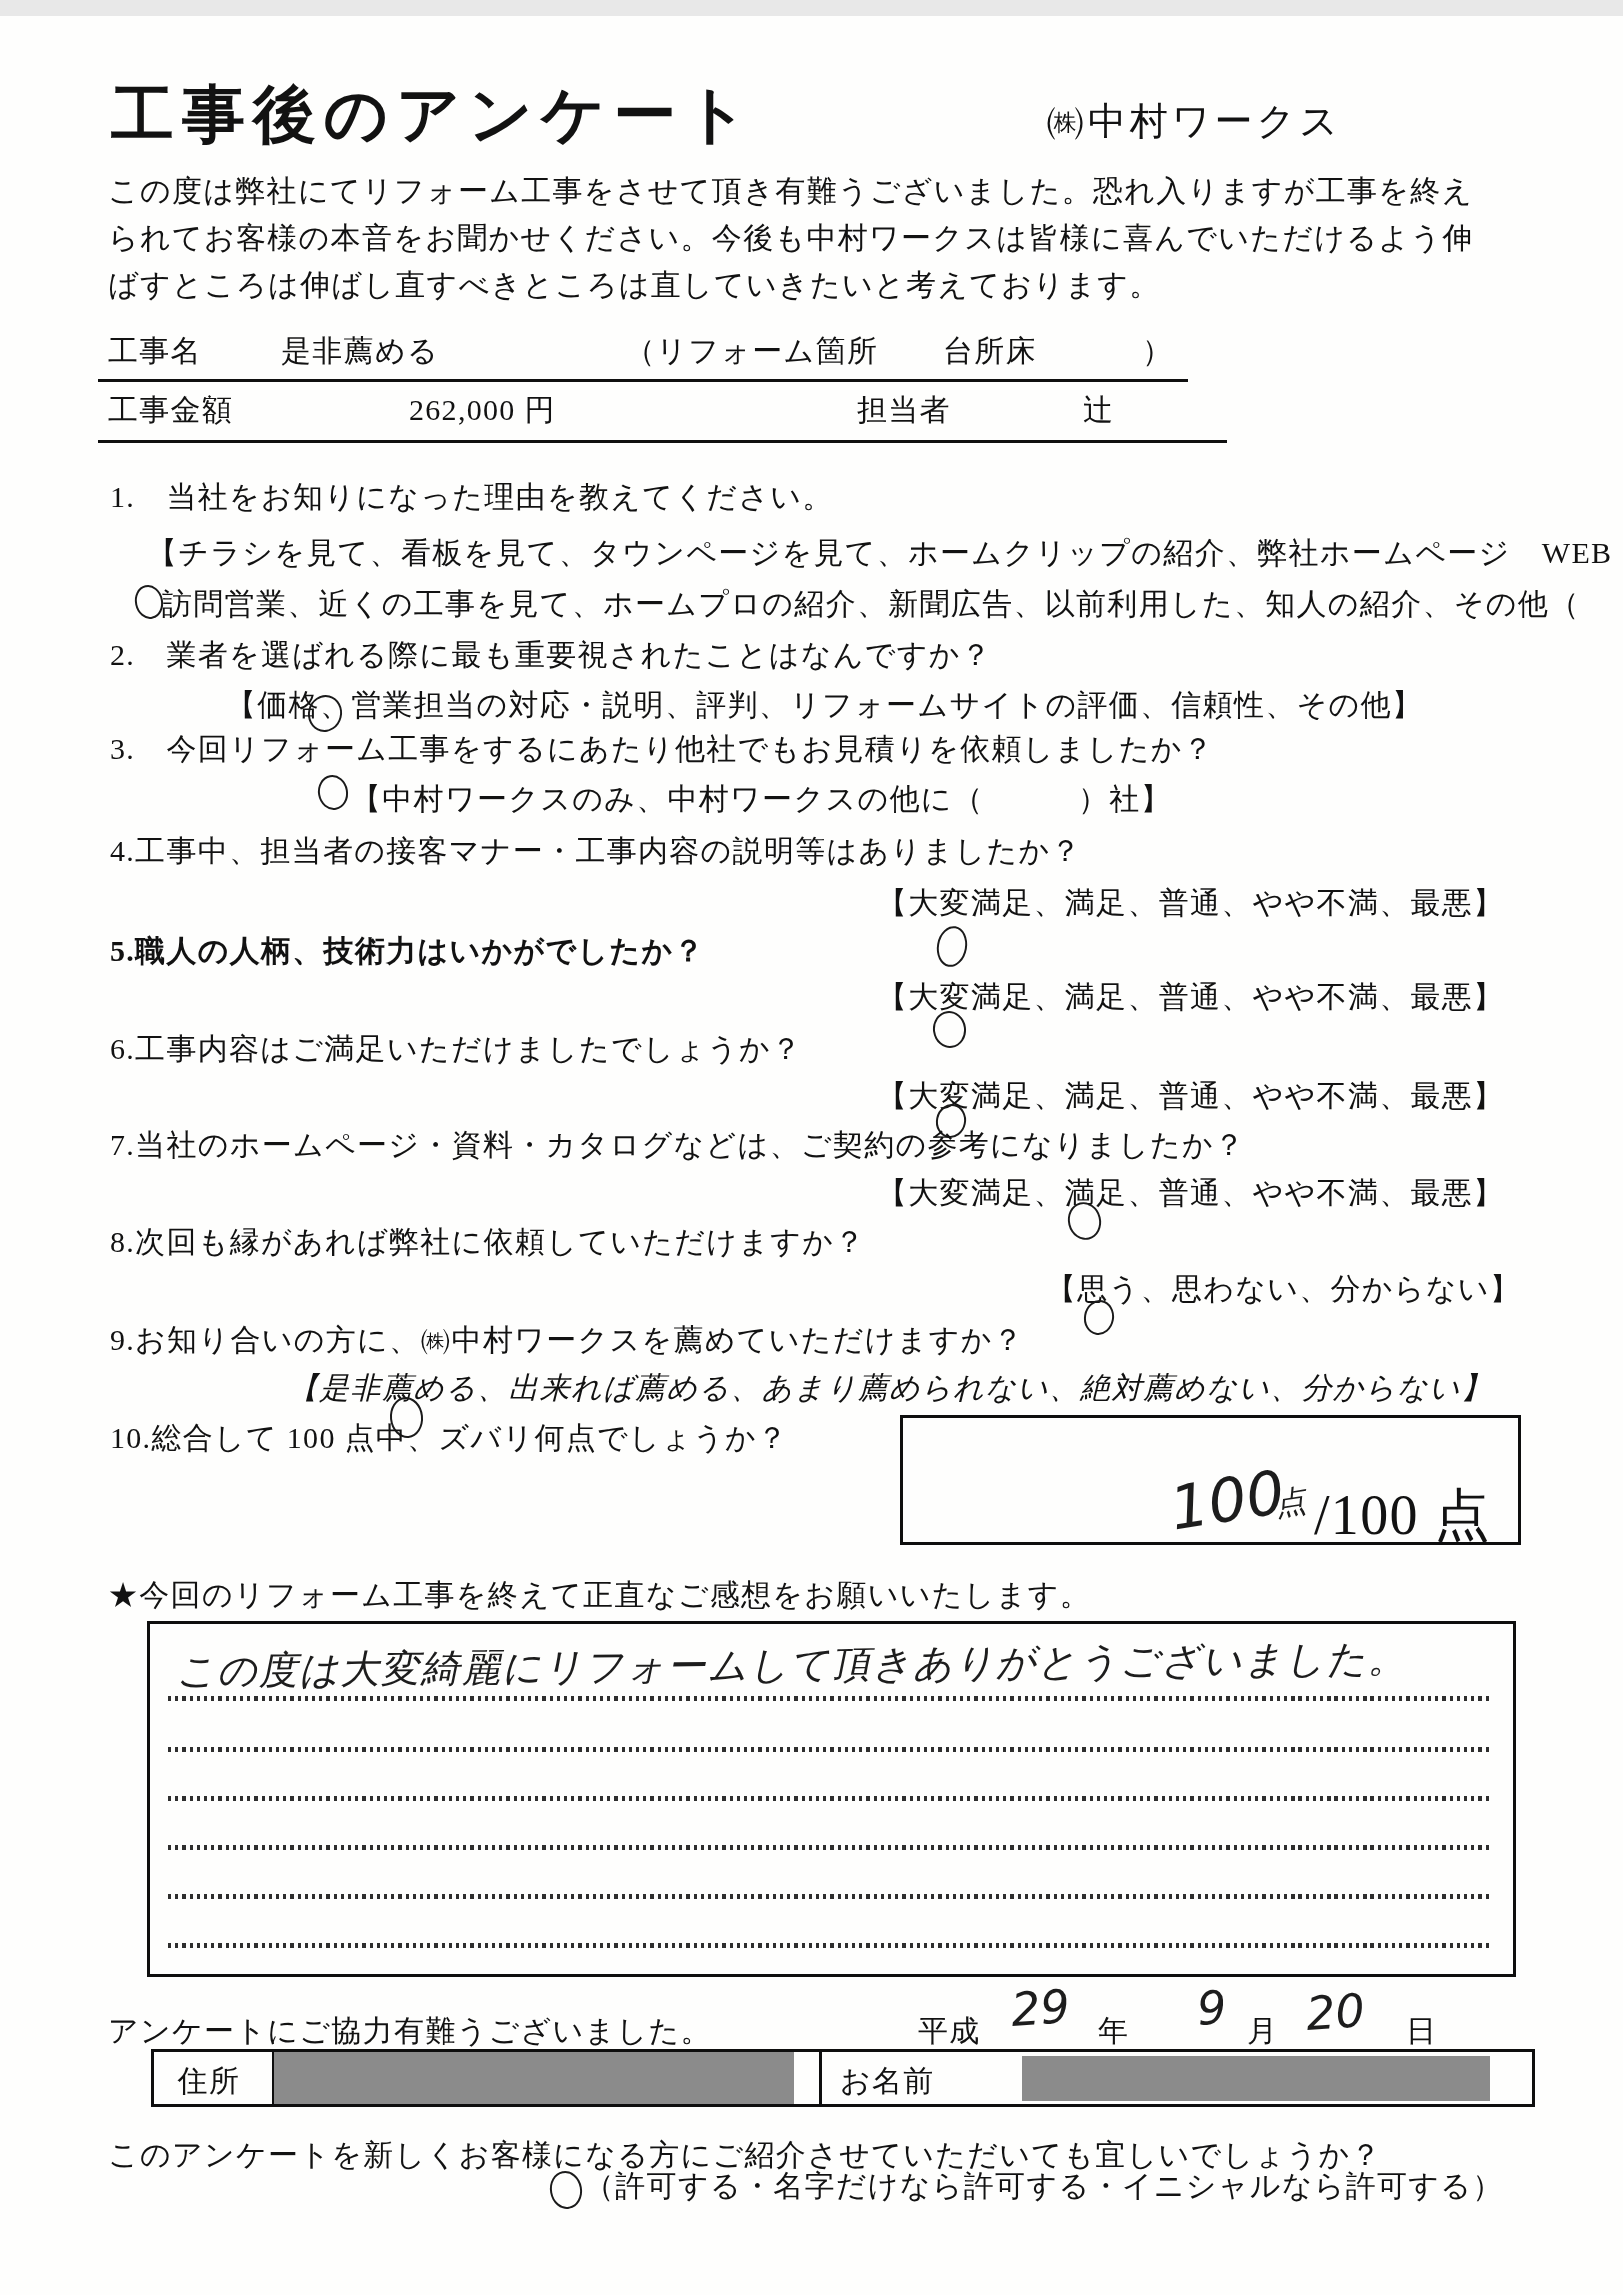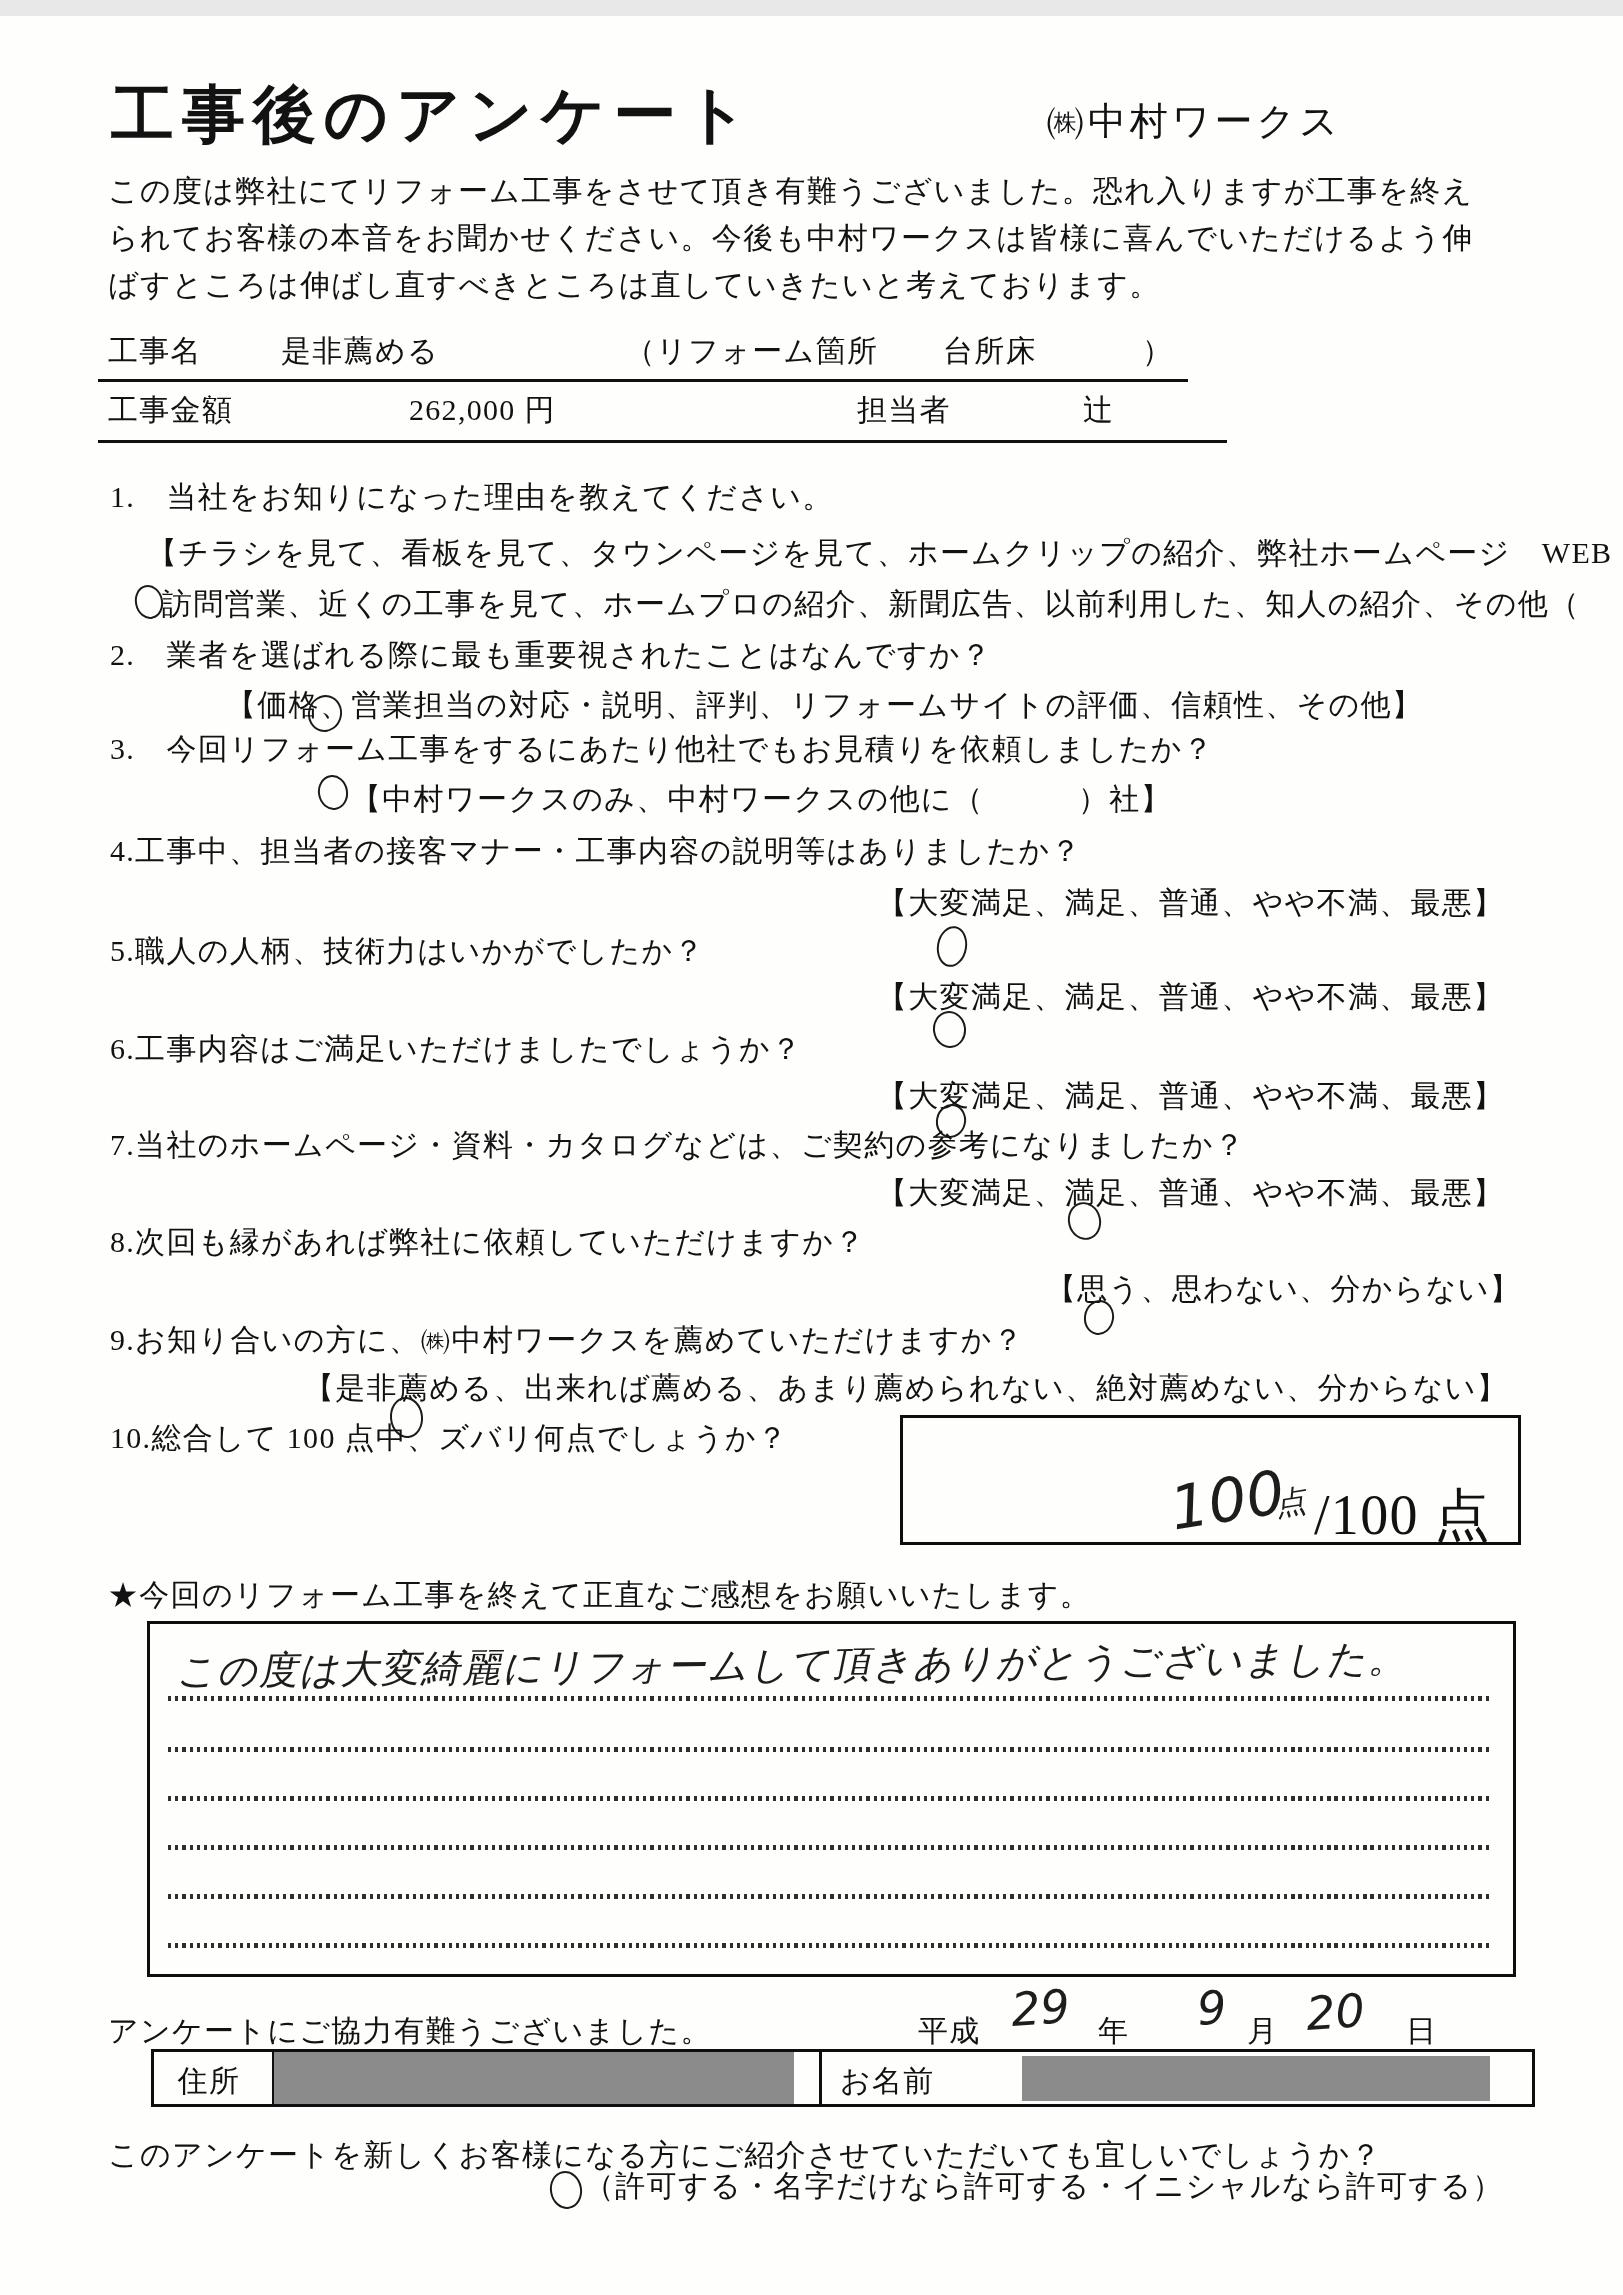--- a/index.html
+++ b/index.html
@@ -70,38 +70,38 @@
   <div class="circle" style="left:308px;top:679px;width:30px;height:33px;transform:rotate(14deg);"></div>
 
   <div class="abs q" style="left:110px;top:713px;">3.　今回リフォーム工事をするにあたり他社でもお見積りを依頼しましたか？</div>
   <div class="abs opt" style="left:351px;top:763px;">【中村ワークスのみ、中村ワークスの他に（　　　）社】</div>
   <div class="circle" style="left:318px;top:759px;width:26px;height:31px;transform:rotate(-10deg);"></div>
 
   <div class="abs q" style="left:110px;top:815px;">4.工事中、担当者の接客マナー・工事内容の説明等はありましたか？</div>
   <div class="abs opt" style="left:877px;top:867px;">【大変満足、満足、普通、やや不満、最悪】</div>
   <div class="circle" style="left:937px;top:910px;width:26px;height:37px;transform:rotate(10deg);"></div>
 
-  <div class="abs q" style="left:110px;top:915px;">5.職人の人柄、技術力はいかがでしたか？</div>
+  <div class="abs q" style="left:110px;top:915px;font-weight:bold;">5.職人の人柄、技術力はいかがでしたか？</div>
   <div class="abs opt" style="left:877px;top:961px;">【大変満足、満足、普通、やや不満、最悪】</div>
   <div class="circle" style="left:933px;top:995px;width:29px;height:33px;transform:rotate(-8deg);"></div>
 
   <div class="abs q" style="left:110px;top:1013px;">6.工事内容はご満足いただけましたでしょうか？</div>
   <div class="abs opt" style="left:877px;top:1060px;">【大変満足、満足、普通、やや不満、最悪】</div>
   <div class="circle" style="left:936px;top:1088px;width:26px;height:30px;transform:rotate(12deg);"></div>
 
   <div class="abs q" style="left:110px;top:1109px;">7.当社のホームページ・資料・カタログなどは、ご契約の参考になりましたか？</div>
   <div class="abs opt" style="left:877px;top:1157px;">【大変満足、満足、普通、やや不満、最悪】</div>
   <div class="circle" style="left:1068px;top:1186px;width:29px;height:34px;transform:rotate(-14deg);"></div>
 
   <div class="abs q" style="left:110px;top:1206px;">8.次回も縁があれば弊社に依頼していただけますか？</div>
   <div class="abs opt" style="left:1046px;top:1253px;">【思う、思わない、分からない】</div>
   <div class="circle" style="left:1084px;top:1284px;width:26px;height:31px;transform:rotate(10deg);"></div>
 
   <div class="abs q" style="left:110px;top:1304px;">9.お知り合いの方に、㈱中村ワークスを薦めていただけますか？</div>
-  <div class="abs opt" style="left:304px;top:1352px;">【是非薦める、出来れば薦める、あまり薦められない、絶対薦めない、分からない】</div>
+  <div class="abs opt" style="left:288px;top:1352px;font-style:italic;">【是非薦める、出来れば薦める、あまり薦められない、絶対薦めない、分からない】</div>
   <div class="circle" style="left:390px;top:1381px;width:29px;height:37px;transform:rotate(-6deg);"></div>
 
   <div class="abs q" style="left:110px;top:1402px;">10.総合して 100 点中、ズバリ何点でしょうか？</div>
   <div class="box" style="left:900px;top:1399px;width:615px;height:124px;">
     <span class="abs hand hand-score" style="left:267px;top:47px;">100</span>
     <span class="abs hand hand-score-unit" style="left:372px;top:64px;">点</span>
     <span class="abs printed-score" style="left:411px;top:60px;">/100 点</span>
   </div>
 
   <div class="abs star" style="left:108px;top:1559px;">★今回のリフォーム工事を終えて正直なご感想をお願いいたします。</div>

